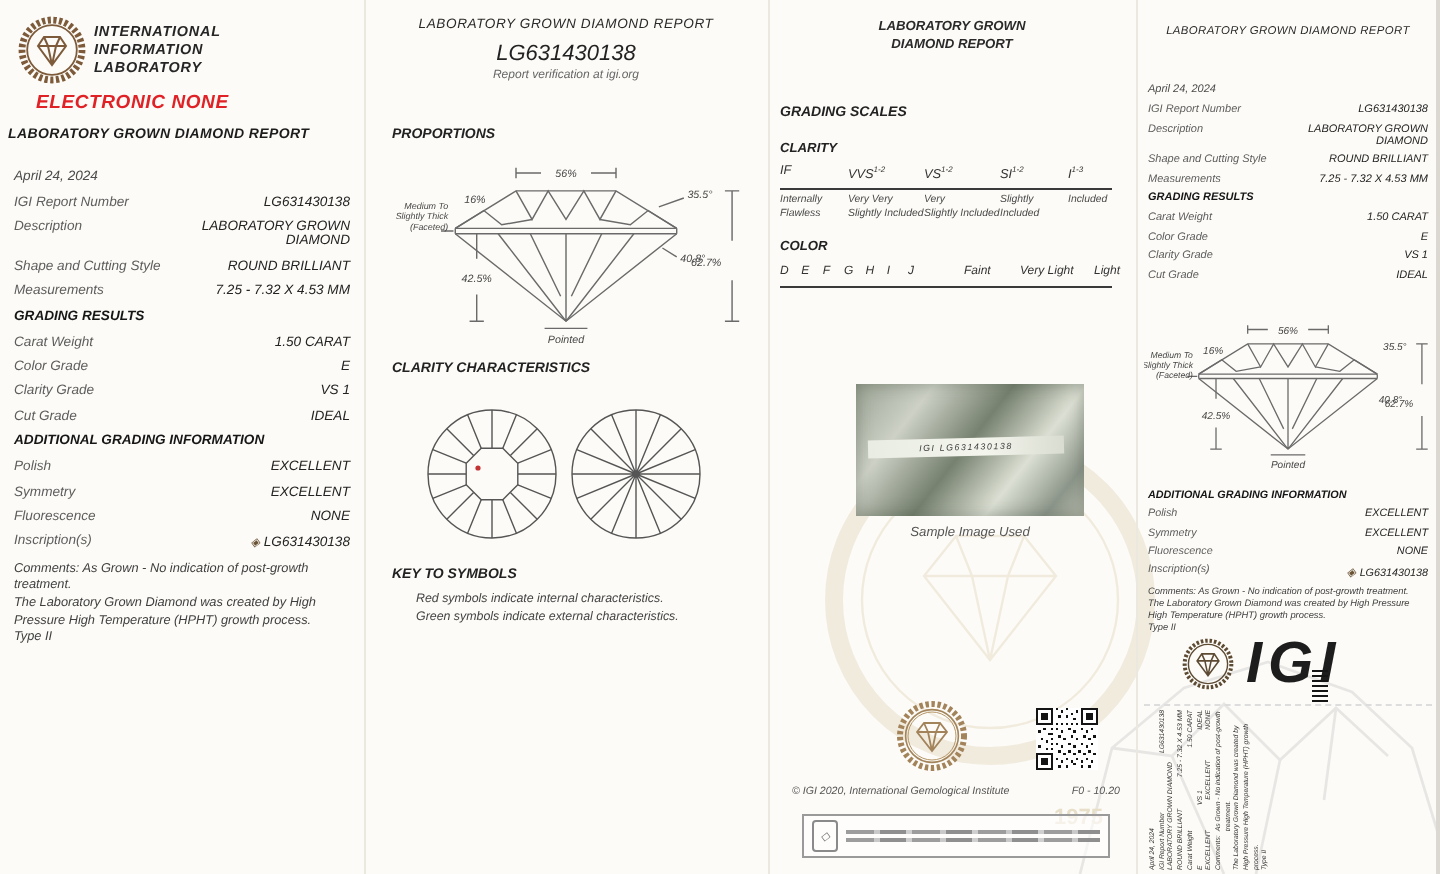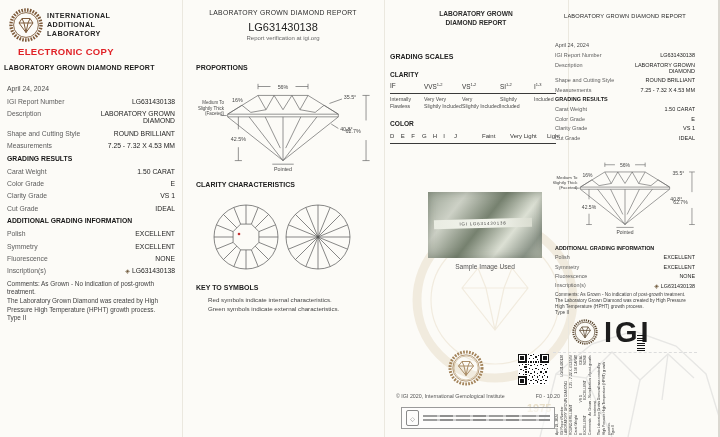--- a/index.html
+++ b/index.html
@@ -1,19 +1,19 @@
 <!DOCTYPE html>
 <html><head>
 <meta charset="utf-8">
 <style>
   html,body{margin:0;padding:0;}
   .page{position:relative;width:720px;height:437px;overflow:hidden;
         background:#fcfbf7;font-family:"Liberation Sans",sans-serif;color:#222;}
   .wm{position:absolute;inset:0;z-index:0;}
-  .col{position:absolute;top:0;height:437px;z-index:2;}
+  .col{position:absolute;top:0;height:437px;z-index:2;font-style:italic;}
   .fold{position:absolute;top:0;bottom:0;width:1px;background:#ebe8df;z-index:1;}
   .edge-right{position:absolute;top:0;bottom:0;right:0;width:2px;background:#dbd8d1;z-index:3;}
 
   
   .col-left{left:0;width:182px;}
   .brand-seal{position:absolute;left:8px;top:7px;width:36px;height:36px;}
   .inst{position:absolute;left:47px;top:11px;font-size:7.2px;font-weight:bold;
         letter-spacing:.4px;line-height:9px;color:#262626;}
   .ecopy{position:absolute;left:18px;top:46px;font-size:9.5px;font-weight:bold;
          color:#e02227;letter-spacing:.3px;}
@@ -79,21 +79,21 @@
   .disclaimer{position:absolute;left:17px;top:407px;width:154px;height:22px;
               border:1px solid #9a9a9a;display:flex;align-items:center;gap:4px;padding:0 4px;
               box-sizing:border-box;background:rgba(255,255,255,.6);}
   .disc-ico{width:11px;height:14px;border:1px solid #8a8a8a;border-radius:2px;
             display:flex;align-items:center;justify-content:center;font-size:6px;color:#777;flex:none;}
   .disc-lines{flex:1;}
   .disc-lines div{height:2.2px;margin:1.6px 0;
       background:repeating-linear-gradient(90deg,#9d9d9d 0 14px,#c9c9c9 14px 17px,#8f8f8f 17px 30px,#cfcfcf 30px 33px);}
 
   
-  .col-stub{left:549px;width:152px;}
+  .col-stub{left:568px;width:152px;}
   .stub-head{position:absolute;left:0;right:0;top:13px;text-align:center;
              font-size:5.7px;color:#2a2a2a;letter-spacing:.2px;}
   .stub-body{position:absolute;left:6px;right:6px;top:42px;font-size:5.5px;}
   .stub-body .row{margin-bottom:3.6px;}
   .stub-body .sec-h{font-size:5.5px;margin:1px 0 3.6px;}
   .prop-svg-mini{position:absolute;left:4px;top:152px;width:144px;height:86px;}
   .stub-add{position:absolute;left:6px;right:6px;top:243px;font-size:5.4px;}
   .stub-add .row{margin-bottom:3.2px;}
   .stub-add .comments{font-size:4.7px;line-height:1.3;}
   .igi-logo{position:absolute;left:22px;top:318px;display:flex;align-items:center;gap:5px;}
@@ -137,24 +137,24 @@
   <section class="col col-left">
     <svg class="brand-seal" viewBox="-18 -18 36 36">
       <circle r="15" fill="none" stroke="#7d5a3a" stroke-width="3.4" stroke-dasharray="1.6 1.25"></circle>
       <circle r="12.4" fill="none" stroke="#7d5a3a" stroke-width="0.9"></circle>
       <g fill="none" stroke="#7d5a3a" stroke-width="1">
         <path d="M-7 -2 L-4 -6.5 H4 L7 -2 L0 7.5 Z M-7 -2 H7 M-4 -6.5 L-2 -2 M4 -6.5 L2 -2 M-2 -2 L0 7.5 M2 -2 L0 7.5"></path>
       </g>
     </svg>
     <div class="inst">
       <div>INTERNATIONAL</div>
-      <div>ADDITIONAL</div>
+      <div>INFORMATION</div>
       <div>LABORATORY</div>
     </div>
-    <div class="ecopy">ELECTRONIC COPY</div>
+    <div class="ecopy">ELECTRONIC NONE</div>
     <div class="lr-title">LABORATORY GROWN DIAMOND REPORT</div>
 
     <div class="left-body">
       <div class="date-line">April 24, 2024</div>
       <div class="row">
         <span class="lbl">IGI Report Number</span>
         <span class="val">LG631430138</span>
       </div>
       <div class="row">
         <span class="lbl">Description</span>

